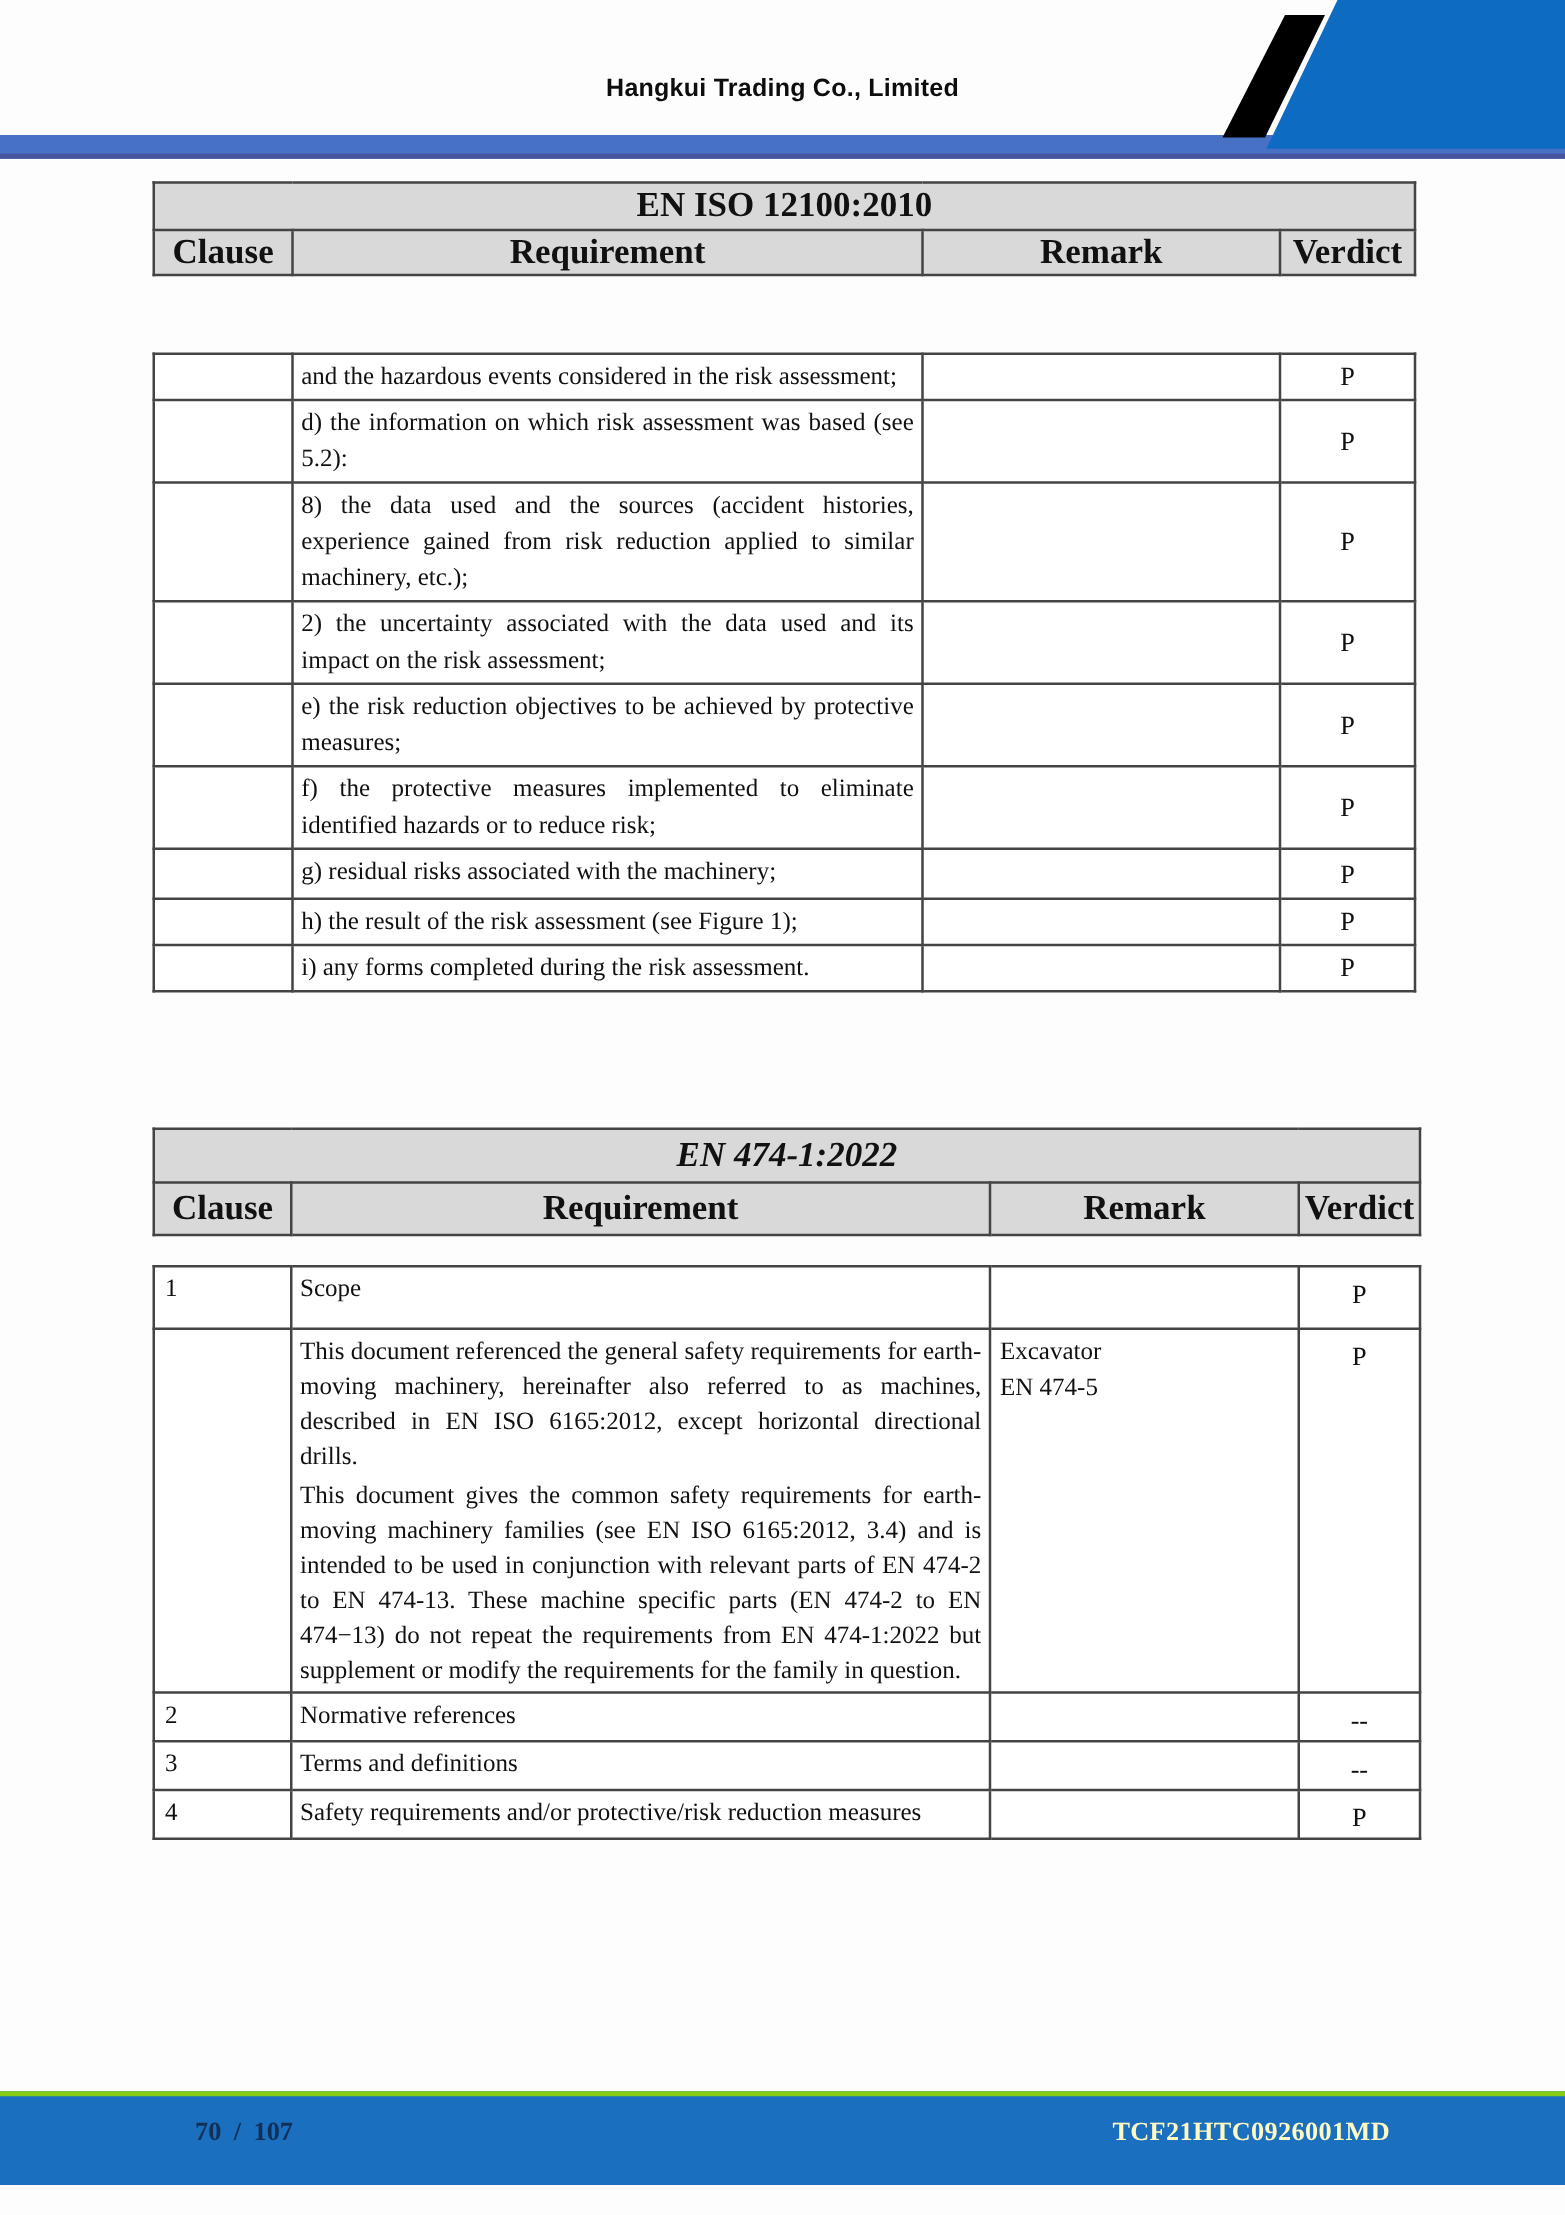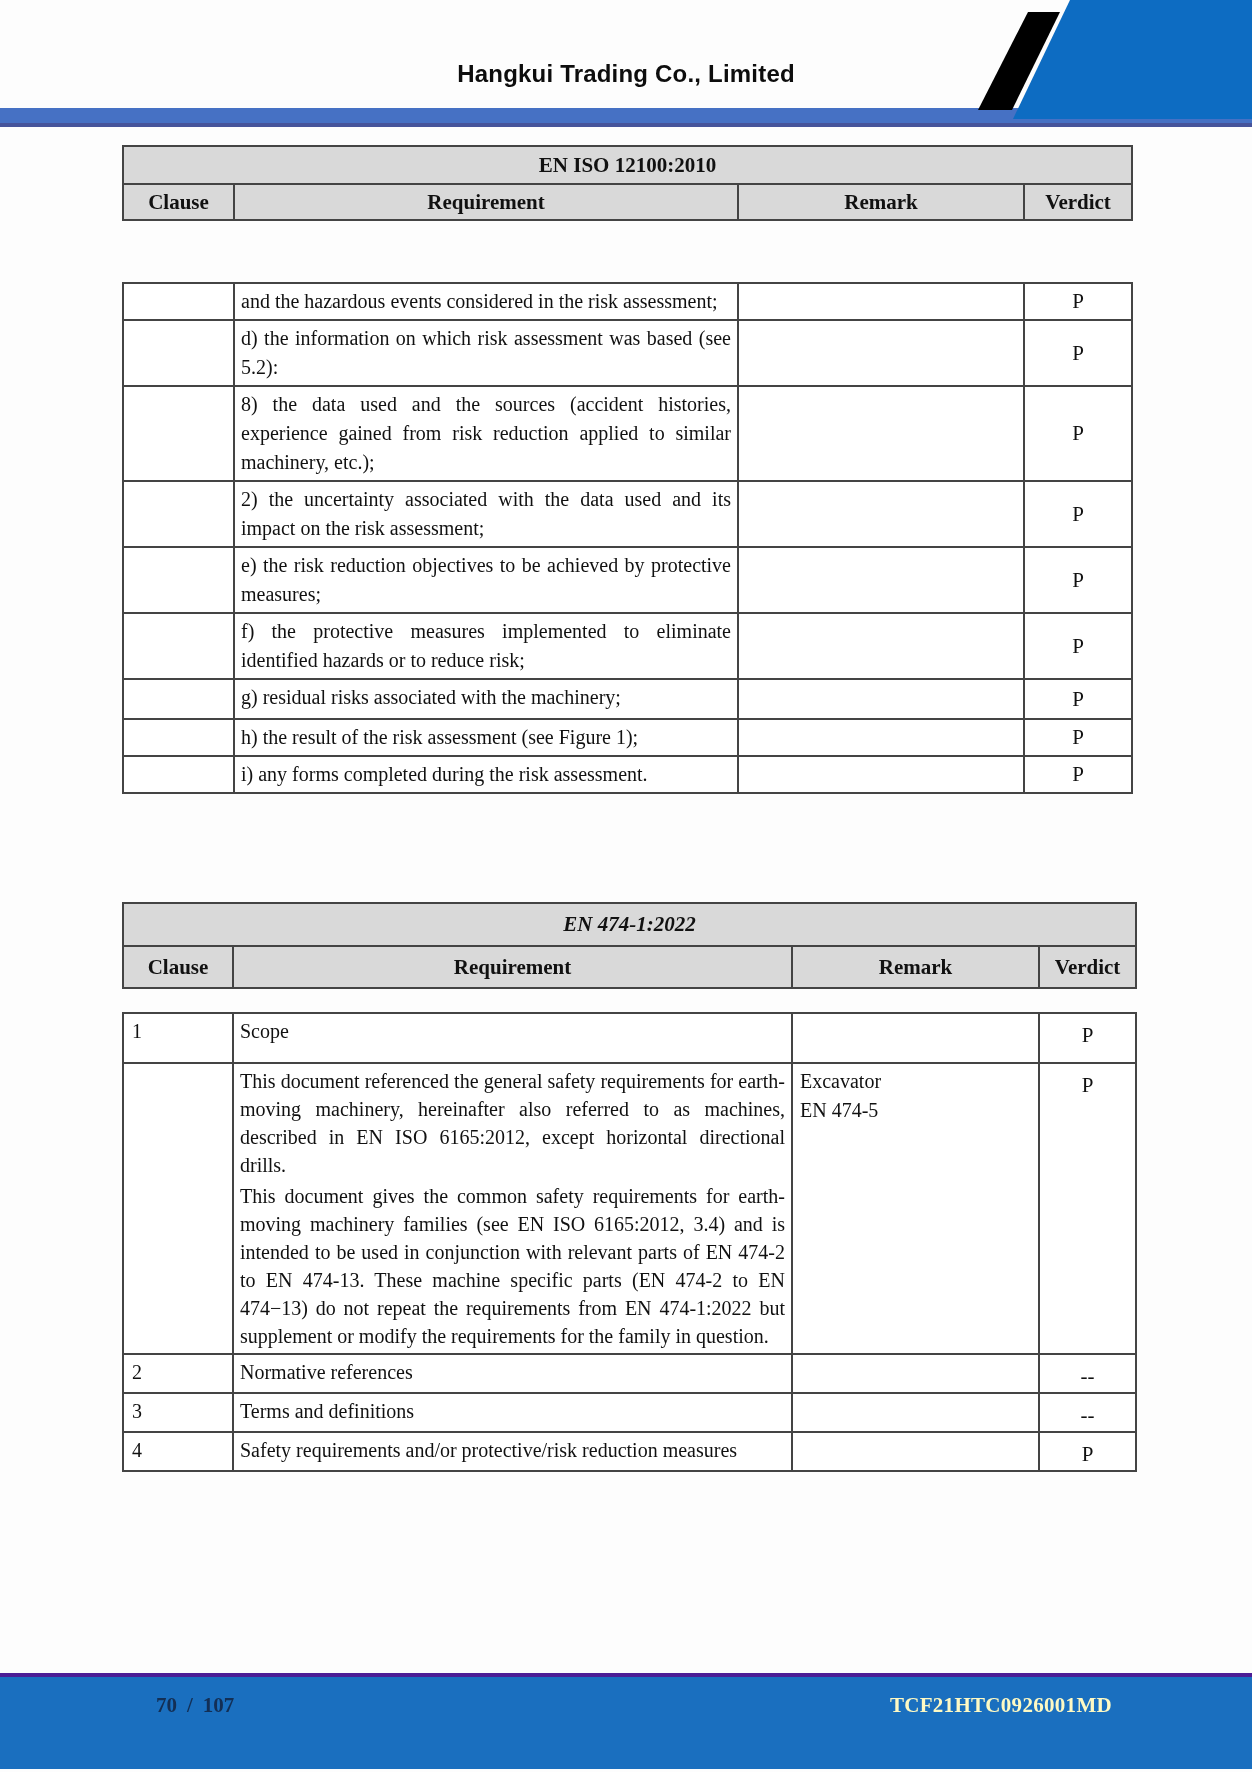--- a/index.html
+++ b/index.html
@@ -6,35 +6,35 @@
   .page {
     position:relative; width:1252px; height:1772px; margin:0 auto;
     background:#fdfdfd; overflow:hidden;
     font-family:"Liberation Serif", serif; color:#111;
   }
 
   
   .company-title {
     position:absolute; top:60px; left:0; width:1252px;
     text-align:center; font-family:"Liberation Sans", sans-serif;
-    font-weight:bold; font-size:24px; color:#0d0d0d; letter-spacing:0.2px;
+    font-weight:bold; font-size:20px; color:#0d0d0d; letter-spacing:0.2px;
   }
   .band-top {
     position:absolute; top:108px; left:0; width:1252px; height:15px;
     background:#4671C4; border-bottom:4px solid #46549B;
   }
   .corner-svg { position:absolute; top:0; right:0; width:300px; height:124px; }
 
   
   .tbl-wrap { position:absolute; left:122px; }
   table { border-collapse:collapse; table-layout:fixed; }
   .head-tbl th, .body-tbl td { border:2px solid #444; }
   .head-tbl { width:100%; }
   .head-tbl th {
-    background:#D9D9D9; font-weight:bold; font-size:21px;
+    background:#D9D9D9; font-weight:bold; font-size:28px;
     text-align:center; padding:0;
   }
   .t1h .title-row th { height:36px; }
   .t1h .cols-row th  { height:34px; }
   .t2h .title-row th { height:41px;font-style:italic; }
   .t2h .cols-row th  { height:40px; }
 
   .body-tbl { background:#fff; }
   .body-tbl td { font-size:20px; line-height:29px; vertical-align:top; }
   td.clause  { padding:3px 4px 3px 8px; }
@@ -44,22 +44,22 @@
   td.remark  { padding:3px 16px 3px 7px; }
   td.verdict { text-align:center; font-size:21px; }
   .t1 td.verdict { vertical-align:middle; }
   .t2 td.verdict { vertical-align:top; padding-top:7px; }
   .t2 td.req .para { line-height:28px; }
   .t2 tr.row-0 td { height:40px; }
   .t1 tr.row-6 td { height:32px; }
 
   
   .footer-band {
-    position:absolute; left:0; top:1673px; width:1252px; height:96px;
-    background:#1A6FBF; border-top:4px solid #4c1d95; box-sizing:border-box;
+    position:absolute; left:0; top:1673px; width:1252px; height:75px;
+    background:#1A6FBF; border-top:4px solid #84cc16; box-sizing:border-box;
   }
   .footer-page {
     position:absolute; left:156px; top:16px;
     font-weight:bold; font-size:21px; color:#132F55;
   }
   .footer-page span { margin-right:10px; }
   .footer-page span:last-child { margin-right:0; }
   .footer-report {
     position:absolute; right:140px; top:16px;
     font-weight:bold; font-size:21px; color:#fef9c3; letter-spacing:0.3px;

